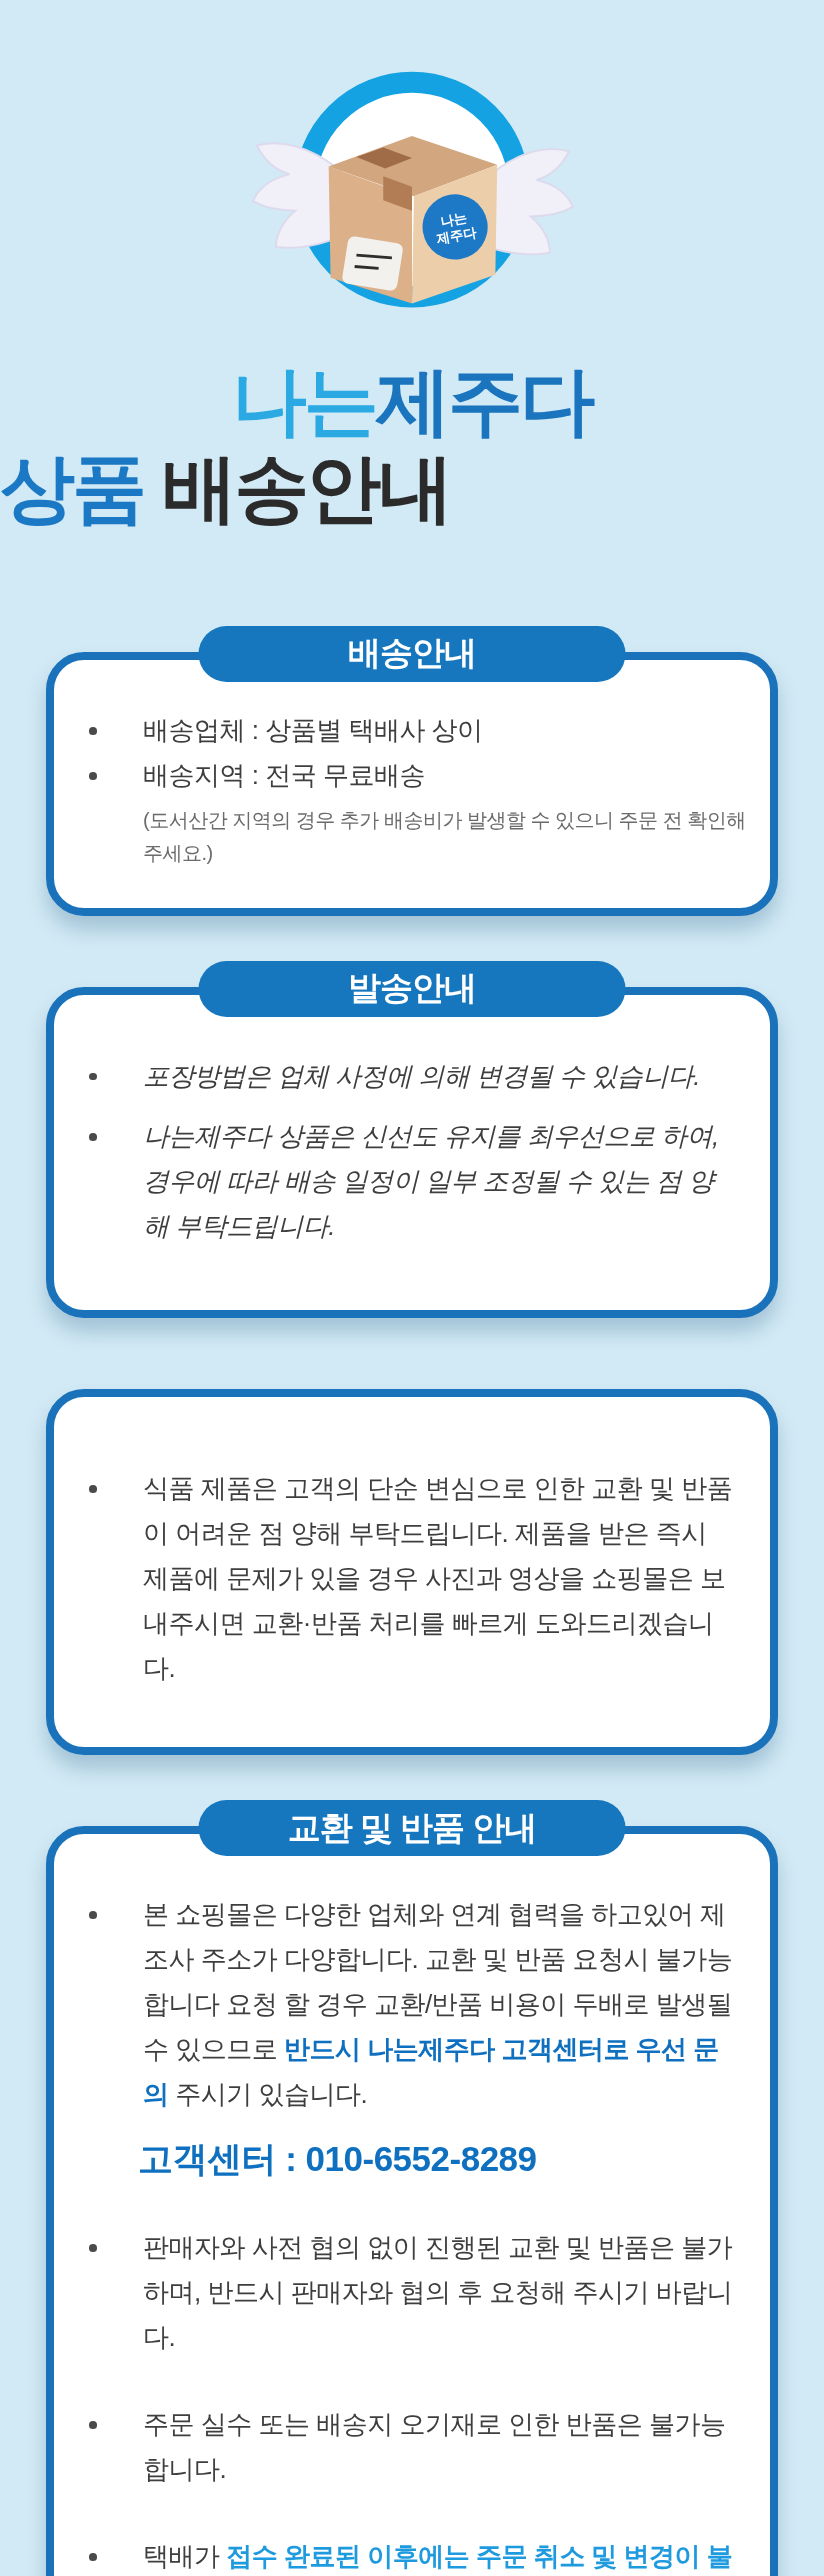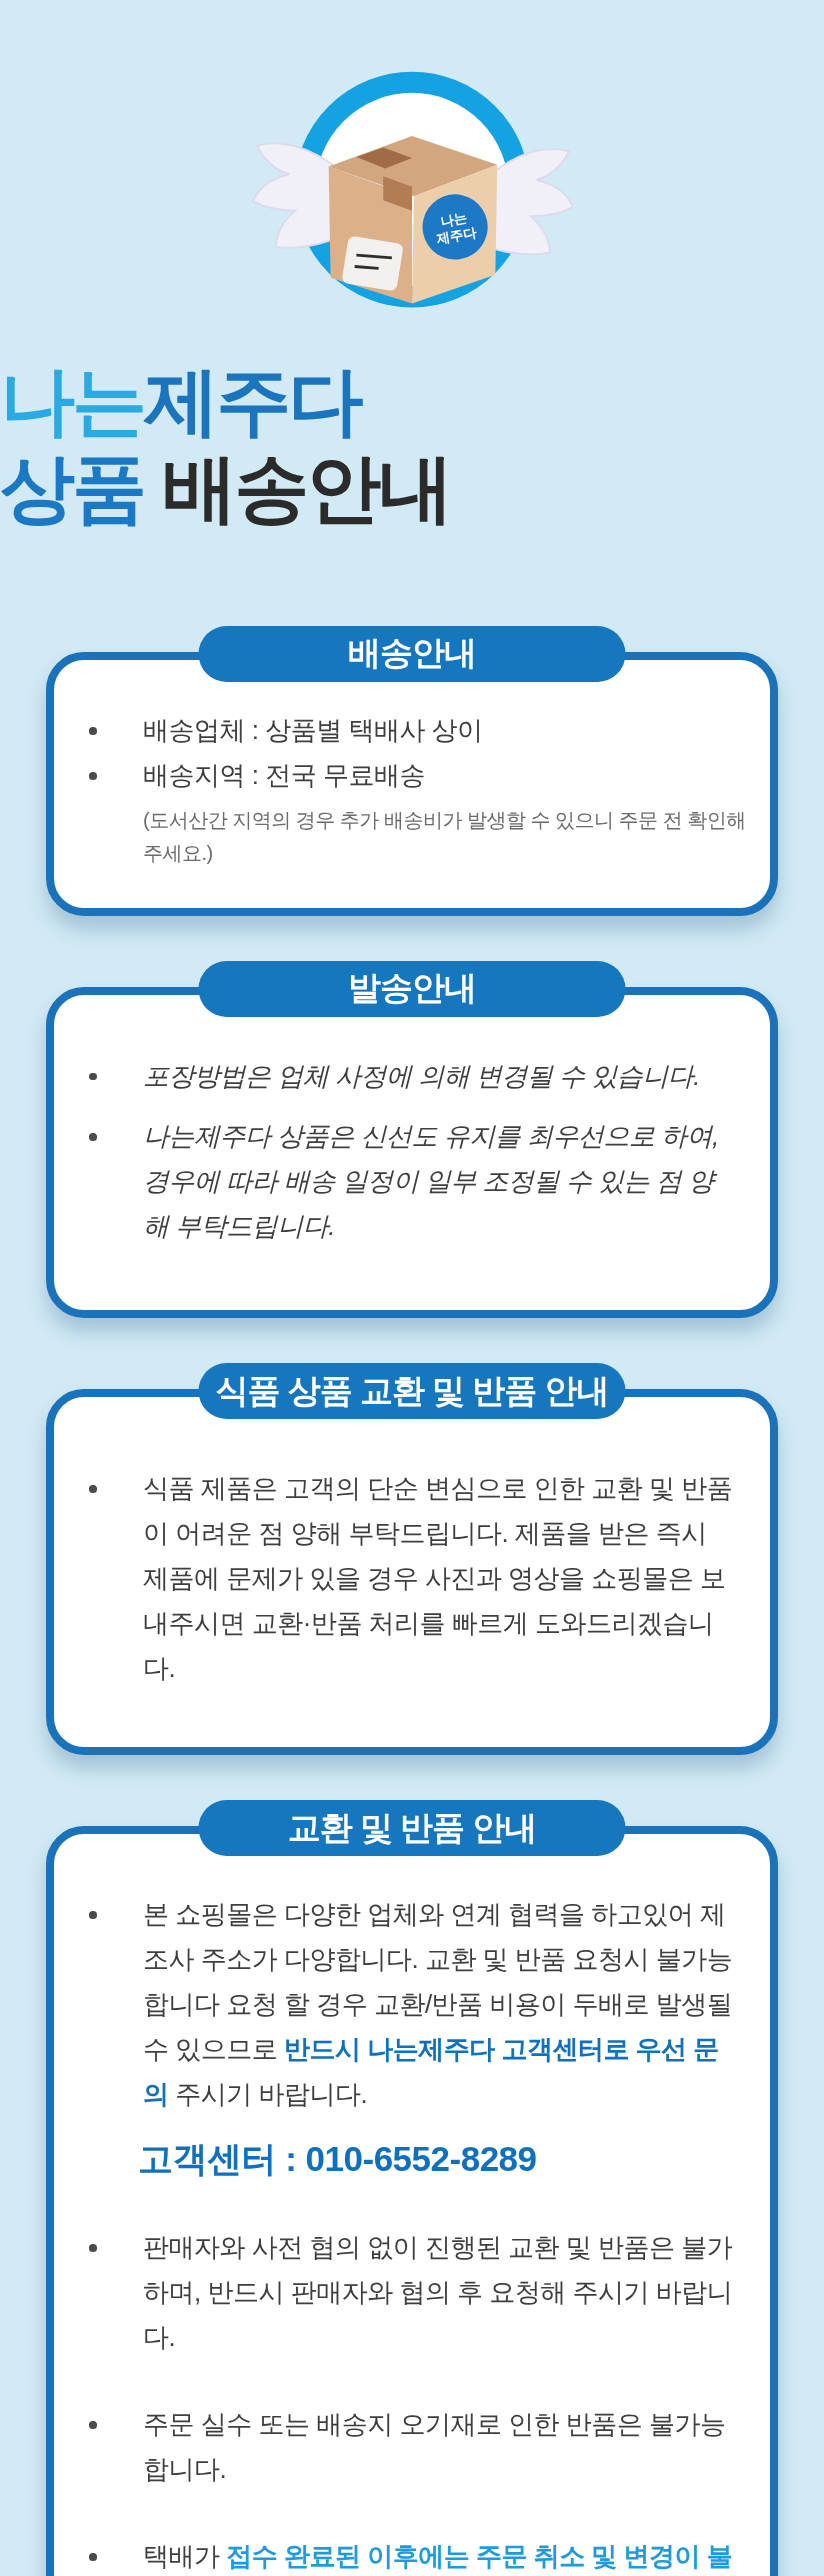--- a/index.html
+++ b/index.html
@@ -6,21 +6,21 @@
   .page{
     position:relative;
     width:824px;height:2576px;
     margin:0 auto;
     background:#d2eaf5;
     overflow:hidden;
     font-family:"Liberation Sans",sans-serif;
   }
   .logo-wrap{width:364px;height:288px;margin:59px auto 0;}
   .title1{
-    margin:15.3px 0 0;text-align:left;
+    margin:15.3px 0 0;text-align:center;
     font-size:75px;font-weight:800;letter-spacing:-2.9px;line-height:1.04;
   }
   .t-sky{color:#2aa9e2;}
   .t-deep{color:#1b74be;}
   .title2{
     margin:7.7px 0 0;text-align:left;
     font-size:75px;font-weight:800;letter-spacing:-2.9px;line-height:1.08;
   }
   .t-blue2{color:#1b78c4;}
   .t-dark{color:#2b2b2b;}
@@ -135,42 +135,39 @@
         </li>
         <li class="bullet">
           <span class="dot"></span>
           <span>나는제주다 상품은 신선도 유지를 최우선으로 하여, 경우에 따라 배송 일정이 일부 조정될 수 있는 점 양해 부탁드립니다.</span>
         </li>
       </ul>
     </div>
   </section>
 
   <section class="card">
-    <div class="pill">
-      <span>식품 상품 교환 및 반품 안내</span>
-    </div>
     <div class="pad-c3">
       <ul class="blist">
         <li class="bullet">
           <span class="dot"></span>
           <span>식품 제품은 고객의 단순 변심으로 인한 교환 및 반품이 어려운 점 양해 부탁드립니다. 제품을 받은 즉시 제품에 문제가 있을 경우 사진과 영상을 쇼핑몰은 보내주시면 교환·반품 처리를 빠르게 도와드리겠습니다.</span>
         </li>
       </ul>
     </div>
   </section>
 
   <section class="card">
     <div class="pill">
       <span>교환 및 반품 안내</span>
     </div>
     <div class="pad-c4">
       <ul class="blist">
         <li class="bullet">
           <span class="dot"></span>
-          <span>본 쇼핑몰은 다양한 업체와 연계 협력을 하고있어 제조사 주소가 다양합니다. 교환 및 반품 요청시 불가능합니다 요청 할 경우 교환/반품 비용이 두배로 발생될 수 있으므로 </span><span class="hl-deep">반드시 나는제주다 고객센터로 우선 문의</span><span> 주시기 바랍니다.</span>
+          <span>본 쇼핑몰은 다양한 업체와 연계 협력을 하고있어 제조사 주소가 다양합니다. 교환 및 반품 요청시 불가능합니다 요청 할 경우 교환/반품 비용이 두배로 발생될 수 있으므로 </span><span class="hl-deep">반드시 나는제주다 고객센터로 우선 문의</span><span> 주시기 있습니다.</span>
         </li>
       </ul>
       <p class="phone">고객센터 : 010-6552-8289</p>
       <ul class="blist">
         <li class="bullet gap">
           <span class="dot"></span>
           <span>판매자와 사전 협의 없이 진행된 교환 및 반품은 불가하며, 반드시 판매자와 협의 후 요청해 주시기 바랍니다.</span>
         </li>
         <li class="bullet gap">
           <span class="dot"></span>

